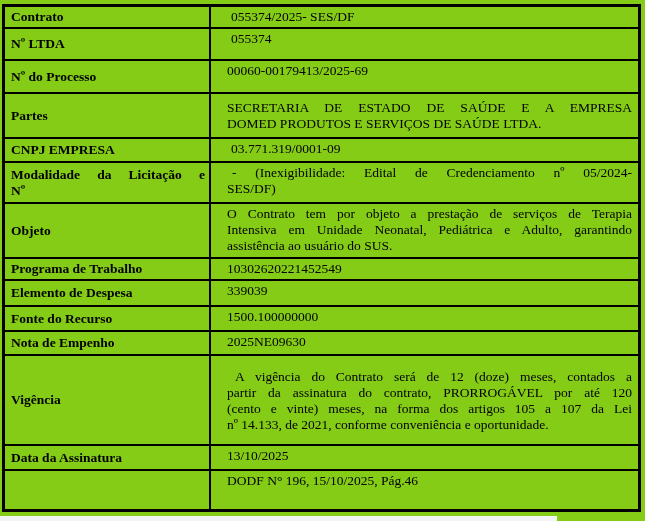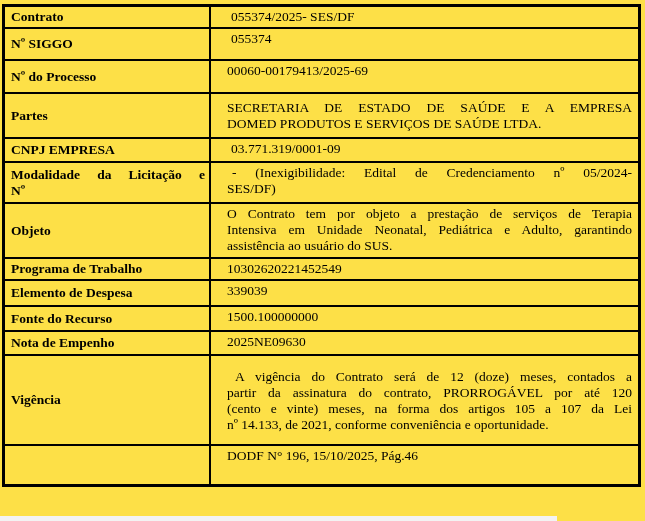--- a/index.html
+++ b/index.html
@@ -1,20 +1,20 @@
 <!DOCTYPE html>
 <html><head>
 <meta charset="utf-8">
 <style>
   html, body { margin: 0; padding: 0; background: #ffffff; }
   .screen {
     position: relative;
     width: 645px;
     height: 521px;
-    background: #fde047;
+    background: #84cc16;
     overflow: hidden;
     font-family: "Liberation Serif", "DejaVu Serif", serif;
     color: #000000;
   }
   table.contract {
     position: absolute;
     left: 2px;
     top: 4px;
     width: 639px;
     border-collapse: collapse;
@@ -78,21 +78,21 @@
 <body>
 
 <div class="screen">
   <table class="contract">
     <tbody>
       <tr class="r1">
         <td class="lbl">Contrato</td>
         <td class="val ind4">055374/2025- SES/DF</td>
       </tr>
       <tr class="r2">
-        <td class="lbl">Nº SIGGO</td>
+        <td class="lbl">Nº LTDA</td>
         <td class="val ind4">055374</td>
       </tr>
       <tr class="r3">
         <td class="lbl">Nº do Processo</td>
         <td class="val">00060-00179413/2025-69</td>
       </tr>
       <tr class="r4">
         <td class="lbl">Partes</td>
         <td class="val">
             <div class="jline">SECRETARIA DE ESTADO DE SAÚDE E A EMPRESA</div>
@@ -139,20 +139,24 @@
       </tr>
       <tr class="r12">
         <td class="lbl">Vigência</td>
         <td class="val">
             <div class="jline">A vigência do Contrato será de 12 (doze) meses, contados a</div>
             <div class="jline">partir da assinatura do contrato, PRORROGÁVEL por até 120</div>
             <div class="jline">(cento e vinte) meses, na forma dos artigos 105 a 107 da Lei</div>
             <div class="jline last">nº 14.133, de 2021, conforme conveniência e oportunidade.</div>
           </td>
       </tr>
+      <tr class="r14">
+        <td class="lbl">Data da Assinatura</td>
+        <td class="val">13/10/2025</td>
+      </tr>
       <tr class="r15">
         <td class="lbl"></td>
         <td class="val">DODF N° 196, 15/10/2025, Pág.46</td>
       </tr>
     </tbody>
   </table>
   <div class="footer-strip"></div>
 </div>
 
 </body></html>

